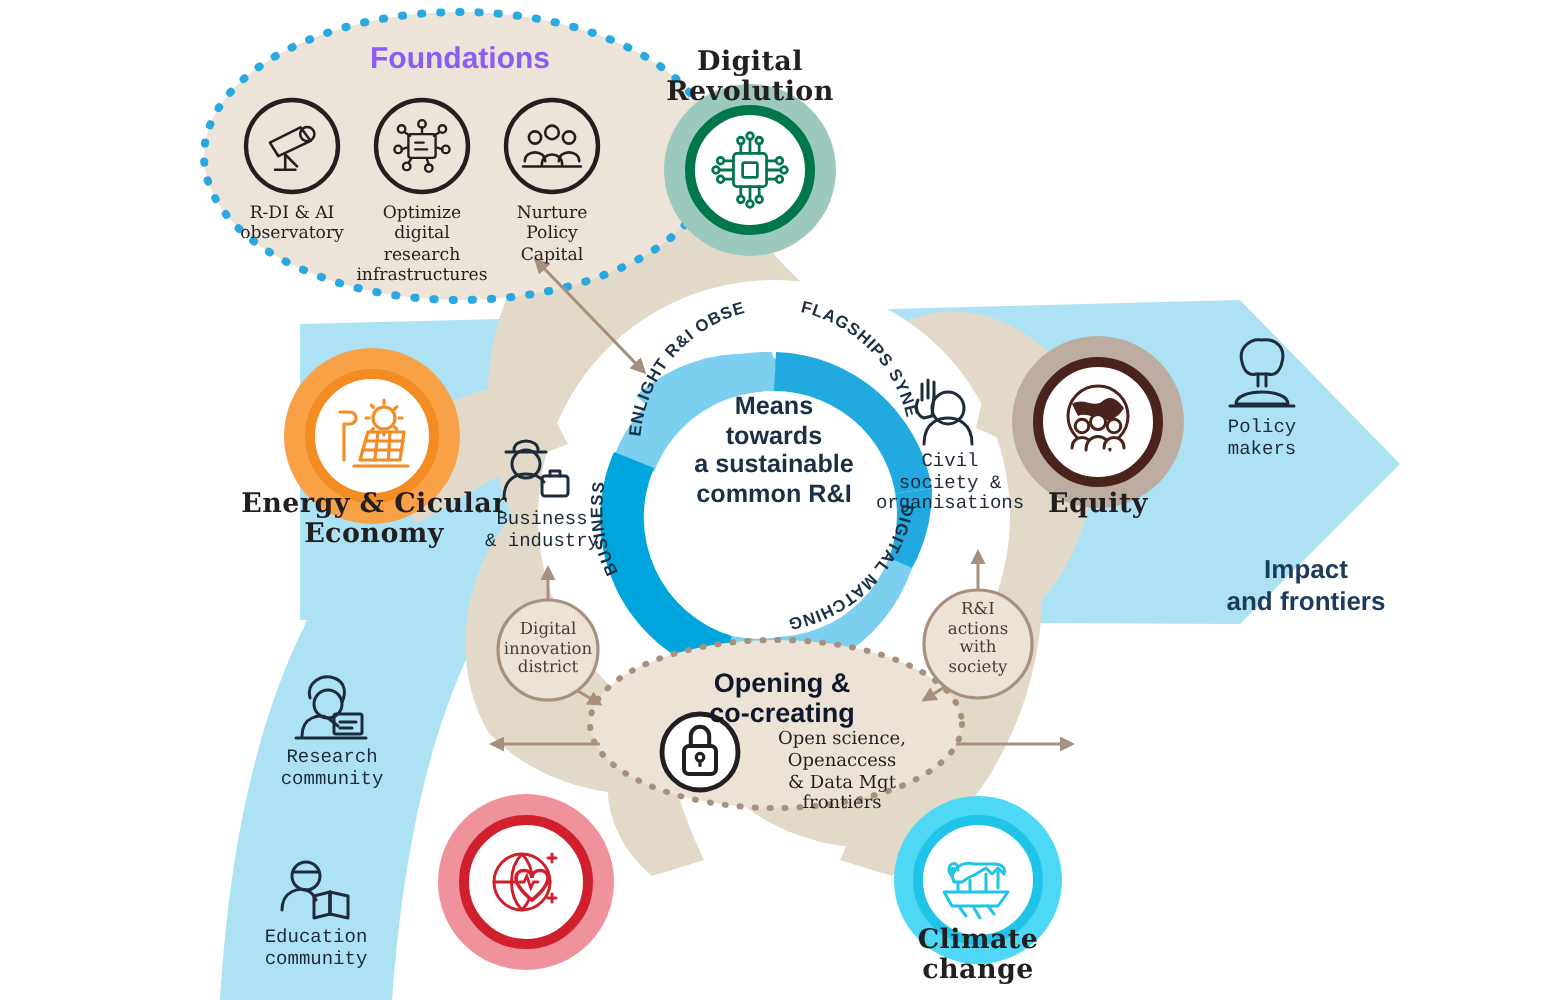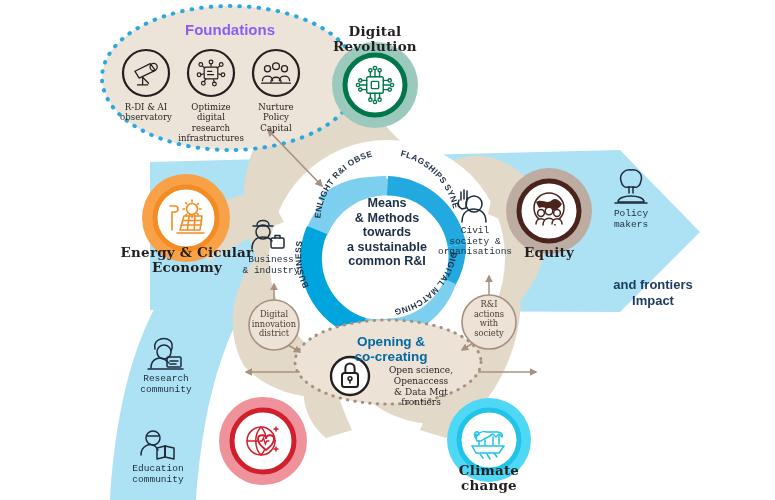--- a/index.html
+++ b/index.html
@@ -17,21 +17,21 @@
   
   .bub{font-family:"DejaVu Serif",serif;font-size:8.3px;color:#4a3b33;line-height:1.15;}
   
   .found-title{font-family:"Liberation Sans",sans-serif;font-weight:bold;
       font-size:15px;color:#8b5cf6;}
   .found-cap{font-family:"DejaVu Serif",serif;font-size:8.6px;color:#231f20;line-height:1.2;}
   
   .core{font-family:"Liberation Sans",sans-serif;font-weight:bold;font-size:12.6px;
       color:#1b2f45;line-height:1.16;}
   .openttl{font-family:"Liberation Sans",sans-serif;font-weight:bold;font-size:13.5px;
-      color:#0369a1;}
+      color:#0f172a;}
   .opensub{font-family:"DejaVu Serif",serif;font-size:9px;color:#231f20;line-height:1.2;
       text-align:left;}
   .impact{font-family:"Liberation Sans",sans-serif;font-weight:bold;font-size:13px;
       color:#1b3a5c;line-height:1.2;}
   .ringtxt{font-family:"Liberation Sans",sans-serif;font-weight:bold;font-size:8.4px;
       fill:#1b2f45;letter-spacing:.45px;}
 </style>
 </head>
 <body>
 
@@ -321,21 +321,20 @@
   <div>infrastructures</div>
 </div>
 <div class="lbl found-cap" style="left:246px;top:102px;width:60px;">
   <div>Nurture</div>
   <div>Policy</div>
   <div>Capital</div>
 </div>
 
 <div class="lbl core" style="left:327px;top:196px;width:120px;">
   <div>Means</div>
-  <div>&amp; Methods</div>
   <div>towards</div>
   <div>a sustainable</div>
   <div>common R&amp;I</div>
 </div>
 
 <div class="lbl openttl" style="left:326px;top:334px;width:130px;">
   <div>Opening &amp;</div>
   <div>co-creating</div>
 </div>
 <div class="lbl opensub" style="left:375px;top:365px;width:92px;text-align:center;">
@@ -389,17 +388,17 @@
   <div>district</div>
 </div>
 <div class="lbl bub" style="left:461px;top:300px;width:56px;">
   <div>R&amp;I</div>
   <div>actions</div>
   <div>with</div>
   <div>society</div>
 </div>
 
 <div class="lbl impact" style="left:578px;top:277px;width:150px;">
+  <div>Impact</div>
   <div>and frontiers</div>
-  <div>Impact</div>
 </div>
 
 </div>
 
 </body></html>

